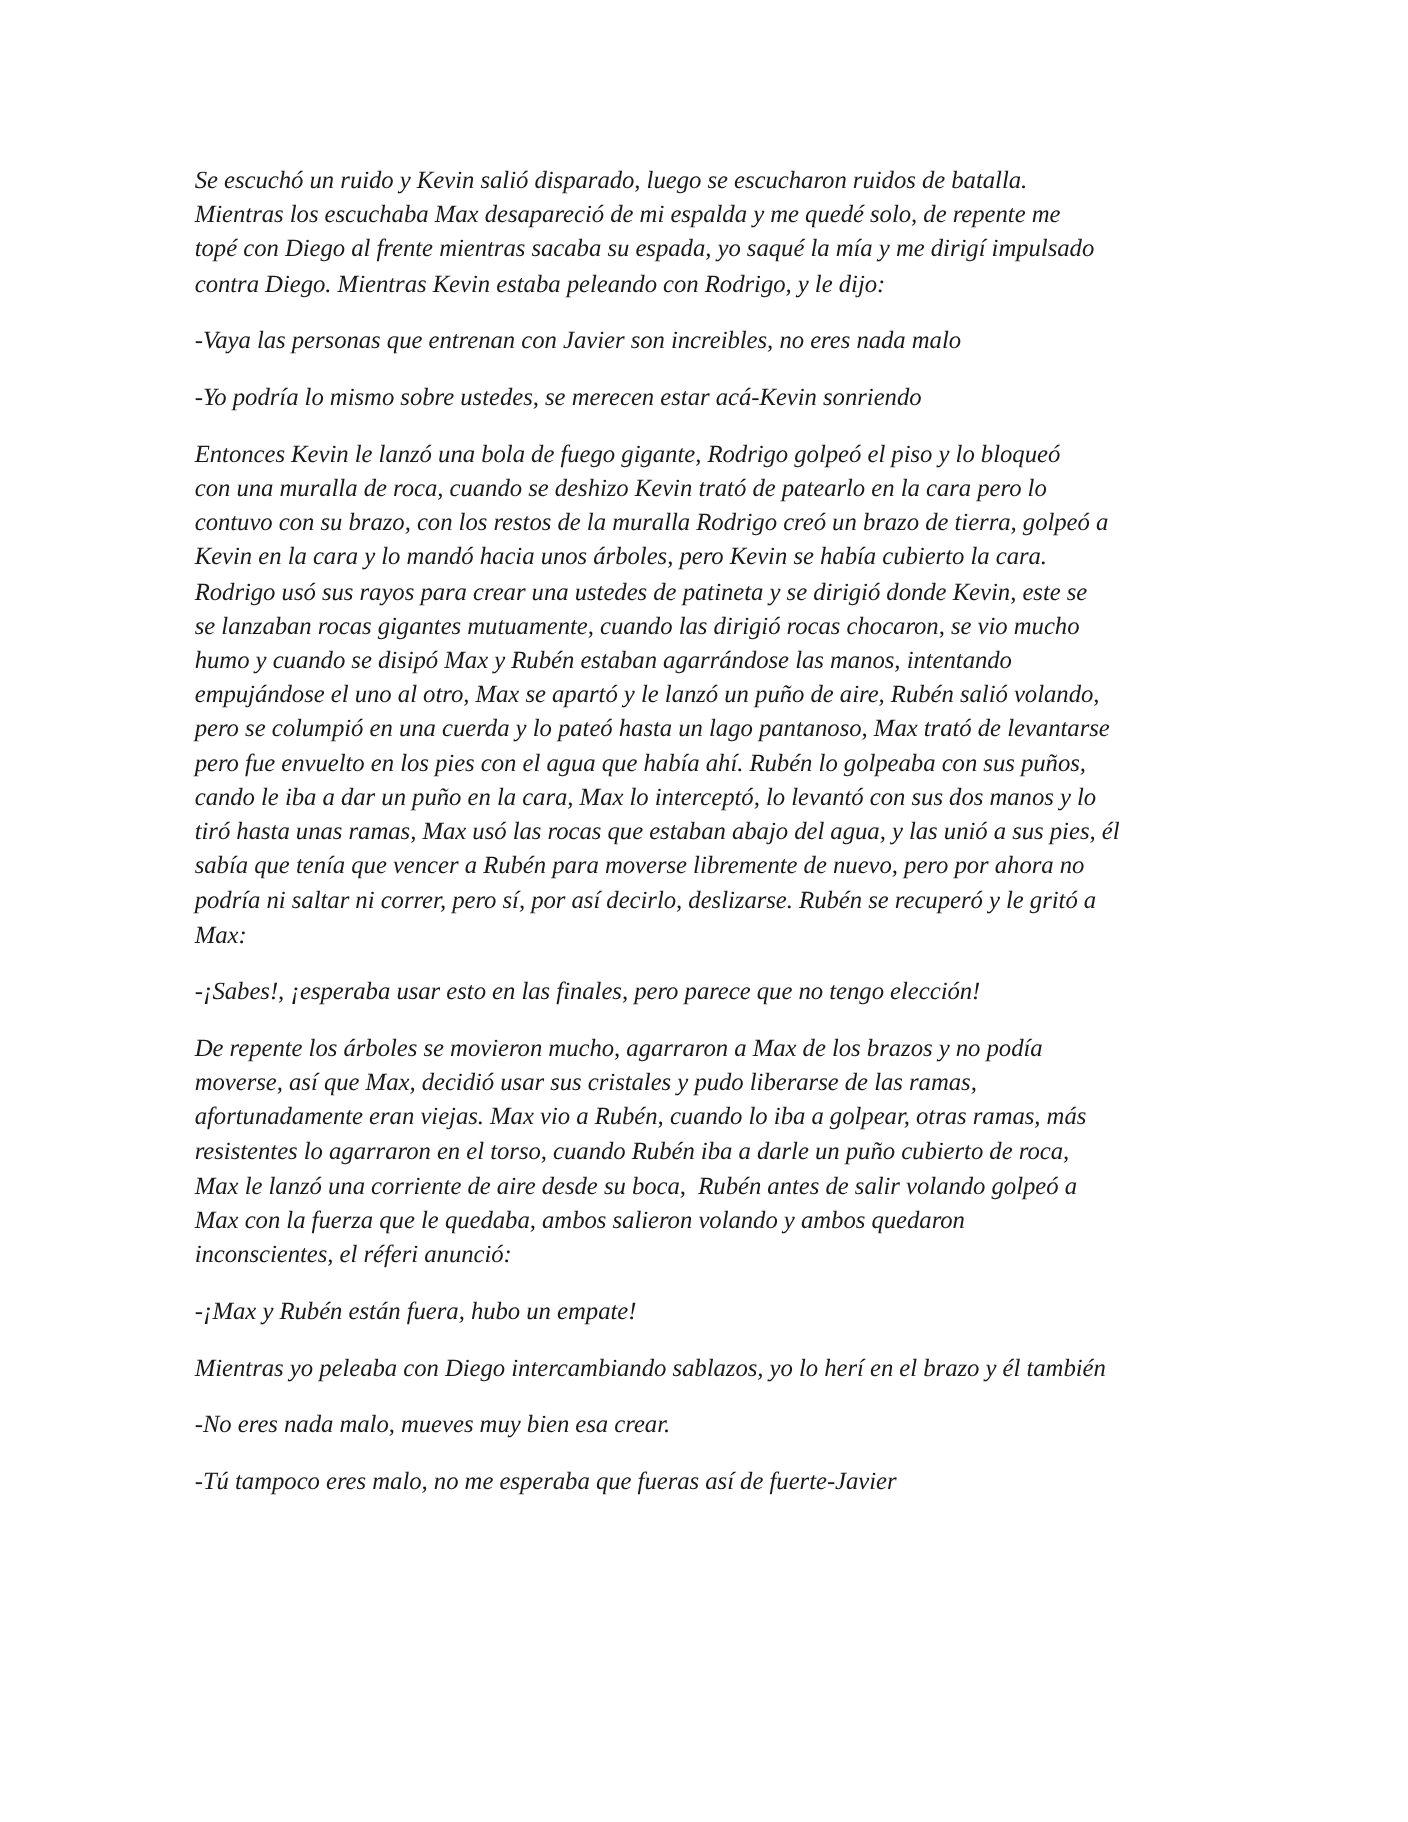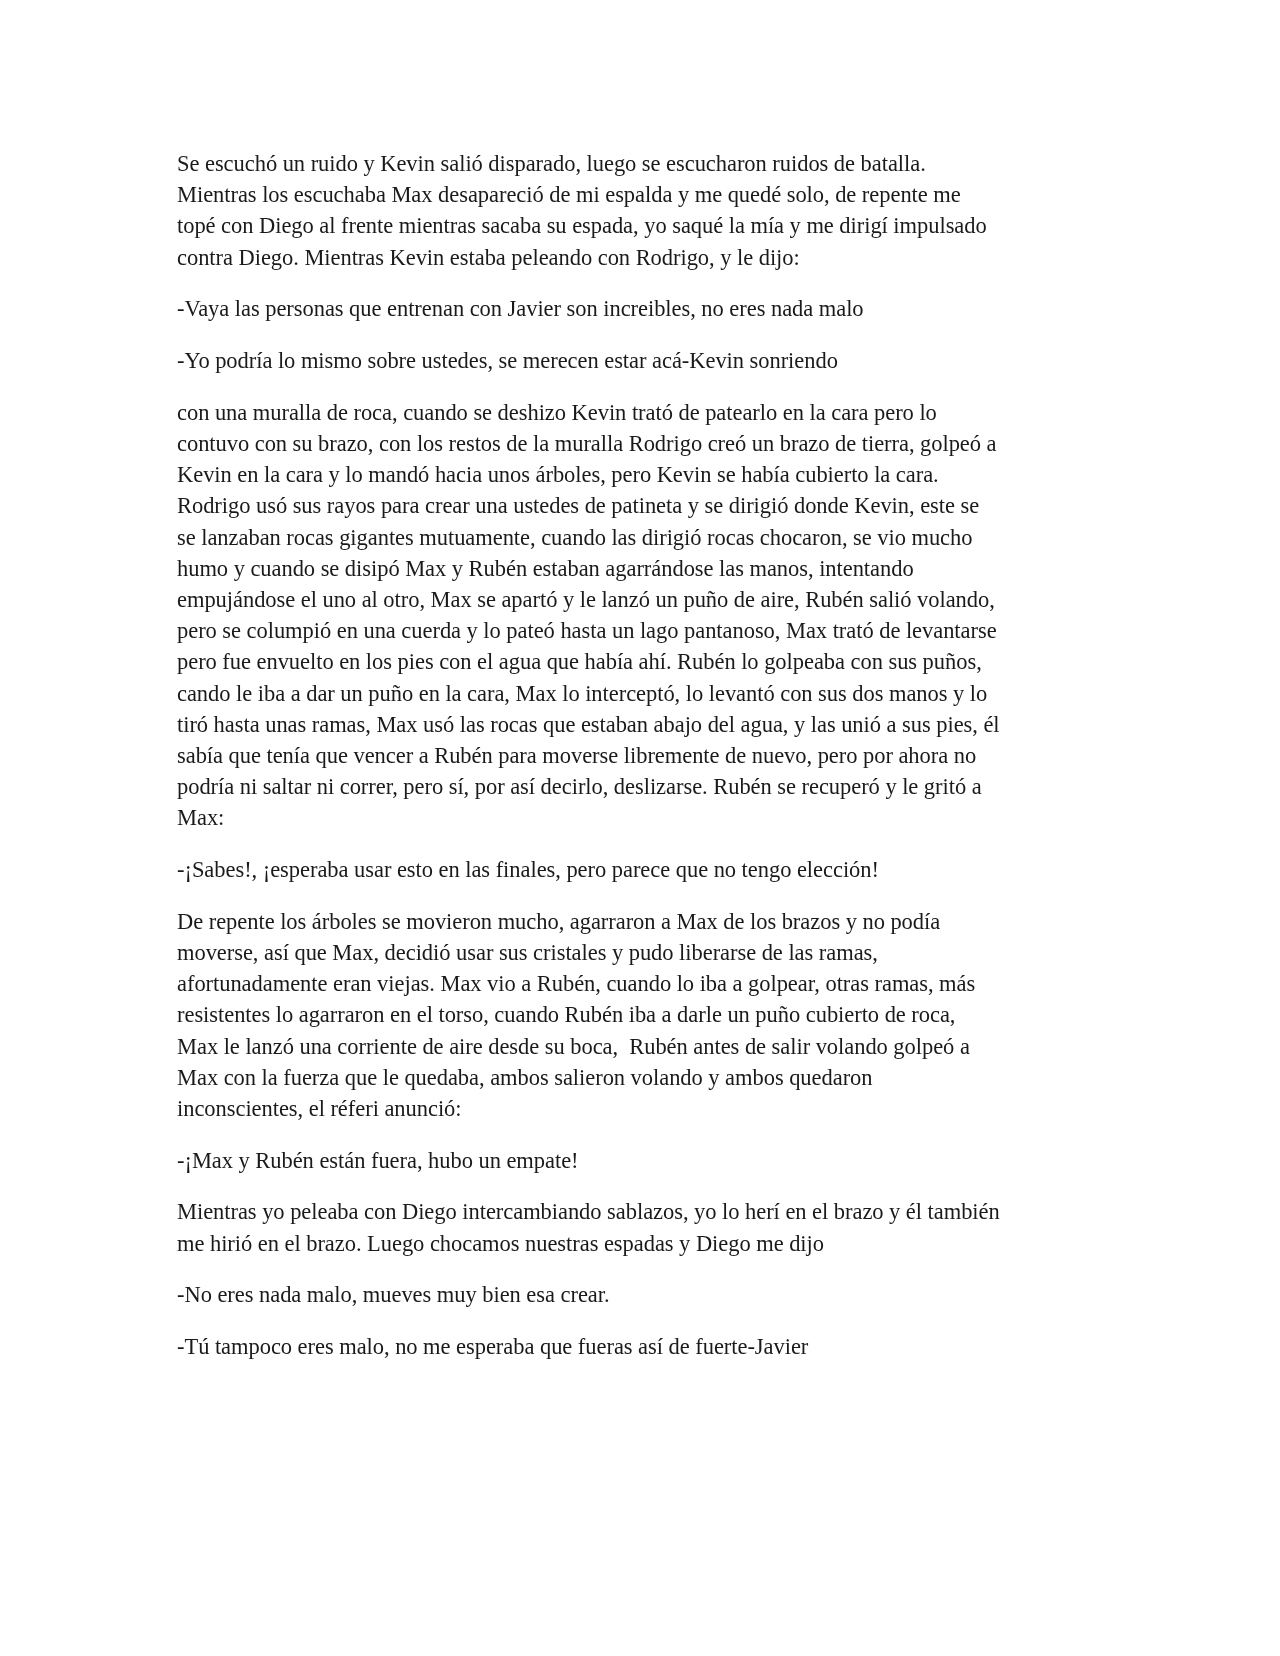--- a/index.html
+++ b/index.html
@@ -24,20 +24,21 @@
     .content {
       position: absolute;
       left: 177px;
       top: 148px;
       width: 940px;
       font-family: "Liberation Serif", "DejaVu Serif", serif;
       font-size: 22.5px;
       line-height: 31.2px;
       color: #1a1a1a;
       letter-spacing: -0.05px;
+      font-style: italic;
     }
     .para {
       margin: 0 0 20.5px 0;
     }
     .line {
       display: block;
       white-space: pre;
     }
   </style>
 </head>
@@ -55,20 +56,21 @@
 
     <p class="para">
       <span class="line">-Vaya las personas que entrenan con Javier son increibles, no eres nada malo</span>
     </p>
 
     <p class="para">
       <span class="line">-Yo podría lo mismo sobre ustedes, se merecen estar acá-Kevin sonriendo</span>
     </p>
 
     <p class="para">
+      <span class="line">Entonces Kevin le lanzó una bola de fuego gigante, Rodrigo golpeó el piso y lo bloqueó</span>
       <span class="line">con una muralla de roca, cuando se deshizo Kevin trató de patearlo en la cara pero lo</span>
       <span class="line">contuvo con su brazo, con los restos de la muralla Rodrigo creó un brazo de tierra, golpeó a</span>
       <span class="line">Kevin en la cara y lo mandó hacia unos árboles, pero Kevin se había cubierto la cara.</span>
       <span class="line">Rodrigo usó sus rayos para crear una ustedes de patineta y se dirigió donde Kevin, este se</span>
       <span class="line">se lanzaban rocas gigantes mutuamente, cuando las dirigió rocas chocaron, se vio mucho</span>
       <span class="line">humo y cuando se disipó Max y Rubén estaban agarrándose las manos, intentando</span>
       <span class="line">empujándose el uno al otro, Max se apartó y le lanzó un puño de aire, Rubén salió volando,</span>
       <span class="line">pero se columpió en una cuerda y lo pateó hasta un lago pantanoso, Max trató de levantarse</span>
       <span class="line">pero fue envuelto en los pies con el agua que había ahí. Rubén lo golpeaba con sus puños,</span>
       <span class="line">cando le iba a dar un puño en la cara, Max lo interceptó, lo levantó con sus dos manos y lo</span>
@@ -91,21 +93,20 @@
       <span class="line">Max con la fuerza que le quedaba, ambos salieron volando y ambos quedaron</span>
       <span class="line">inconscientes, el réferi anunció:</span>
     </p>
 
     <p class="para">
       <span class="line">-¡Max y Rubén están fuera, hubo un empate!</span>
     </p>
 
     <p class="para">
       <span class="line">Mientras yo peleaba con Diego intercambiando sablazos, yo lo herí en el brazo y él también</span>
-      <span class="line">me hirió en el brazo. Luego chocamos nuestras espadas y Diego me dijo</span>
     </p>
 
     <p class="para">
       <span class="line">-No eres nada malo, mueves muy bien esa crear.</span>
     </p>
 
     <p class="para">
       <span class="line">-Tú tampoco eres malo, no me esperaba que fueras así de fuerte-Javier</span>
     </p>
 

